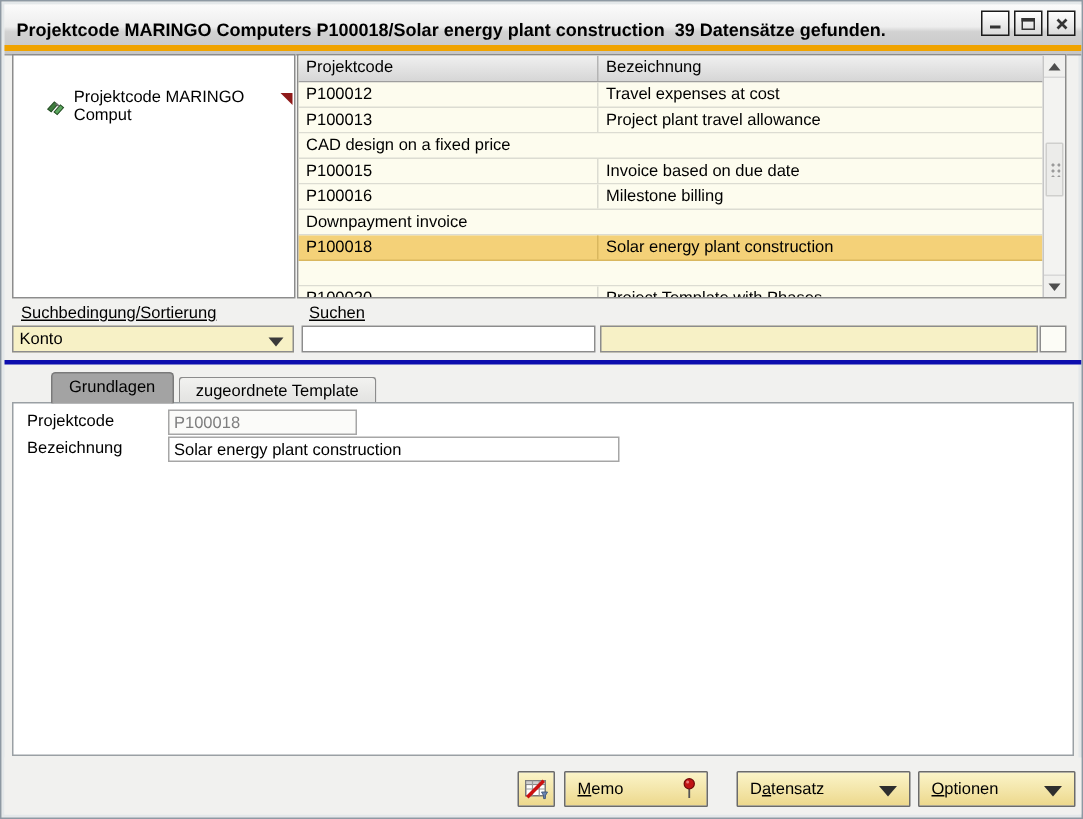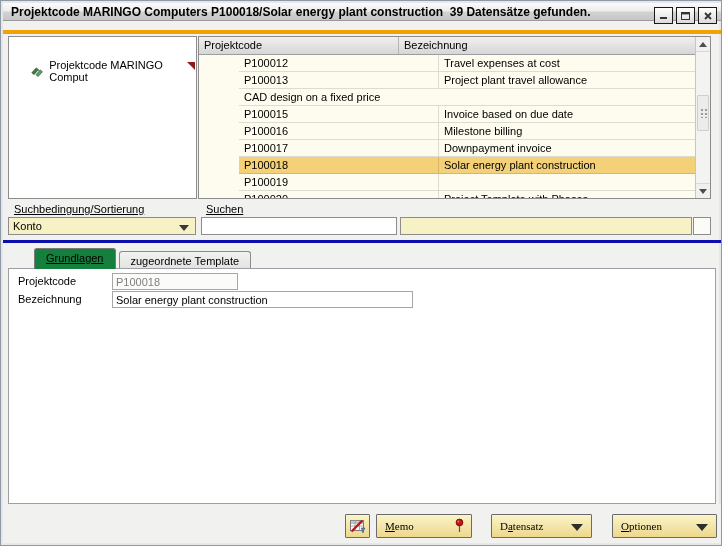--- a/index.html
+++ b/index.html
@@ -9,21 +9,21 @@
   .window {
     position: relative; width: 722px; height: 546px;
     background: #F1F1EF;
     border: 1px solid #8E99A3;
     box-shadow: inset 0 0 0 2px #E4E8EA;
     overflow: hidden;
   }
 
   
   .titlebar {
-    position:absolute; left:2px; top:2px; width:718px; height:18px;
+    position:absolute; left:2px; top:2px; width:718px; height:34px;
     background: linear-gradient(#FBFBFB, #EDEDED 45%, #D2D2D2 55%, #C6C6C6);
     border-bottom: 1px solid #9A9A9A;
     display:flex; align-items:center;
   }
   .title { font-size:12px; font-weight:bold; padding-left:8px; white-space:pre; }
   .win-buttons { position:absolute; right:4px; top:4px; display:flex; gap:3px; }
   .win-btn {
     width:19px; height:17px; border:1px solid #1A1A1A; background:linear-gradient(#FFFFFF,#DADADA);
     display:flex; align-items:center; justify-content:center; cursor:default;
   }
@@ -50,21 +50,21 @@
     background:#FDFCEE; border:1px solid #8C8C8C; overflow:hidden;
   }
   .thead {
     display:flex; height:18px;
     background: linear-gradient(#F0F0F0, #D6D6D6);
     border-bottom:1px solid #9E9E9E;
   }
   .th { padding:2px 0 0 5px; }
   .th.code { width:200px; border-right:1px solid #B4B4B4; }
   .th.name { flex:1; }
-  .trow { display:flex; height:17px; background:#FDFCEE; border-bottom:1px solid #DCDCD2; cursor:default;margin-left:40px; }
+  .trow { display:flex; height:17px; background:#FDFCEE; border-bottom:1px solid #DCDCD2; cursor:default; }
   .trow.selected { background:#F4D178; border-bottom:1px solid #D9B75F; }
   .td { padding:2px 0 0 5px; white-space:nowrap; overflow:hidden; }
   .td.code { width:200px; border-right:1px solid #DCDCD2; }
   .trow.selected .td.code { border-right-color:#D9B75F; }
   .td.name { flex:1; }
   .tbody { width:496px; }
 
   
   .vscroll {
     position:absolute; right:0; top:0; width:15px; height:100%;
@@ -102,21 +102,21 @@
 
   .blue-line { position:absolute; left:2px; top:239px; width:718px; height:3px; background:#0D0EAE; }
 
   
   .tabs { position:absolute; left:33px; top:247px; display:flex; align-items:flex-end; height:21px; }
   .tab {
     border:1px solid #8C8C8C; border-bottom:none;
     border-radius:3px 3px 0 0; padding:3px 11px 2px 11px;
     background:linear-gradient(#F2F2F0,#E2E2E0); height:18px; cursor:default; position:relative;
   }
-  .tab.active { background:#15803d; height:21px; z-index:3; border-color:#7A7A7A;text-decoration:underline; }
+  .tab.active { background:#a3a3a3; height:21px; z-index:3; border-color:#7A7A7A; }
   .tab.inactive { margin-left:3px; }
 
   
   .content-panel {
     position:absolute; left:7px; top:267px; width:708px; height:236px;
     background:#FFFFFF; border:1px solid #9AA0A4; z-index:2;
   }
   .field-label { position:absolute; }
   .field {
     position:absolute; height:17px; border:1px solid #A6A6A6; background:#FFFFFF;
@@ -126,21 +126,21 @@
 
   
   .footer { position:absolute; left:2px; top:504px; width:718px; height:38px; background:#F1F1EF; }
   .btn {
     position:absolute; top:9px; height:24px;
     background: linear-gradient(#FBF4C8, #F3E5A8 55%, #EDD88C);
     border:1px solid #6B6B6B; border-radius:1px;
     display:flex; align-items:center; cursor:default; font-size:11px;
   }
   .btn .key { text-decoration:underline; }
-  .btn .label-wrap { padding-left:8px;font-family:Liberation Serif, serif; }
+  .btn .label-wrap { padding-left:8px; }
   .btn .arrow { position:absolute; right:8px; top:9px; width:0; height:0;
     border-left:6px solid transparent; border-right:6px solid transparent; border-top:7px solid #2E2E2E; }
   .btn.icon-only { justify-content:center; }
   .pin { position:absolute; right:6px; top:3px; }
 </style>
 </head>
 <body>
 
 <div class="window">
 
@@ -198,29 +198,27 @@
       </div>
       <div class="trow">
         <span class="td code">P100015</span>
         <span class="td name">Invoice based on due date</span>
       </div>
       <div class="trow">
         <span class="td code">P100016</span>
         <span class="td name">Milestone billing</span>
       </div>
       <div class="trow">
-        <span class="td code">P100017</span>
         <span class="td name">Downpayment invoice</span>
       </div>
       <div class="trow selected">
         <span class="td code">P100018</span>
         <span class="td name">Solar energy plant construction</span>
       </div>
       <div class="trow">
-        <span class="td code">P100019</span>
       </div>
       <div class="trow">
         <span class="td code">P100020</span>
         <span class="td name">Project Template with Phases</span>
       </div>
     </div>
     <div class="vscroll">
       <div class="scroll-btn up">
         <span class="tri-up"></span>
       </div>
@@ -269,21 +267,21 @@
       </svg>
     </div>
     <div class="btn" style="left:373px; width:96px;">
       <span class="label-wrap"><span></span><span class="key">M</span><span>emo</span></span>
       <svg class="pin" width="11" height="17" viewBox="0 0 11 17">
         <path d="M5.5 8 L5.5 14" stroke="#555" stroke-width="1.2"></path>
         <circle cx="5.5" cy="4.5" r="3.4" fill="#C01414" stroke="#6E0A0A" stroke-width="0.8"></circle>
         <circle cx="4.4" cy="3.4" r="1" fill="#E87A7A"></circle>
       </svg>
     </div>
-    <div class="btn" style="left:488px; width:101px;">
+    <div class="btn" style="left:488px; width:116px;">
       <span class="label-wrap"><span>D</span><span class="key">a</span><span>tensatz</span></span>
       <span class="arrow"></span>
     </div>
     <div class="btn" style="left:609px; width:105px;">
       <span class="label-wrap"><span></span><span class="key">O</span><span>ptionen</span></span>
       <span class="arrow"></span>
     </div>
   </div>
 
 </div>

